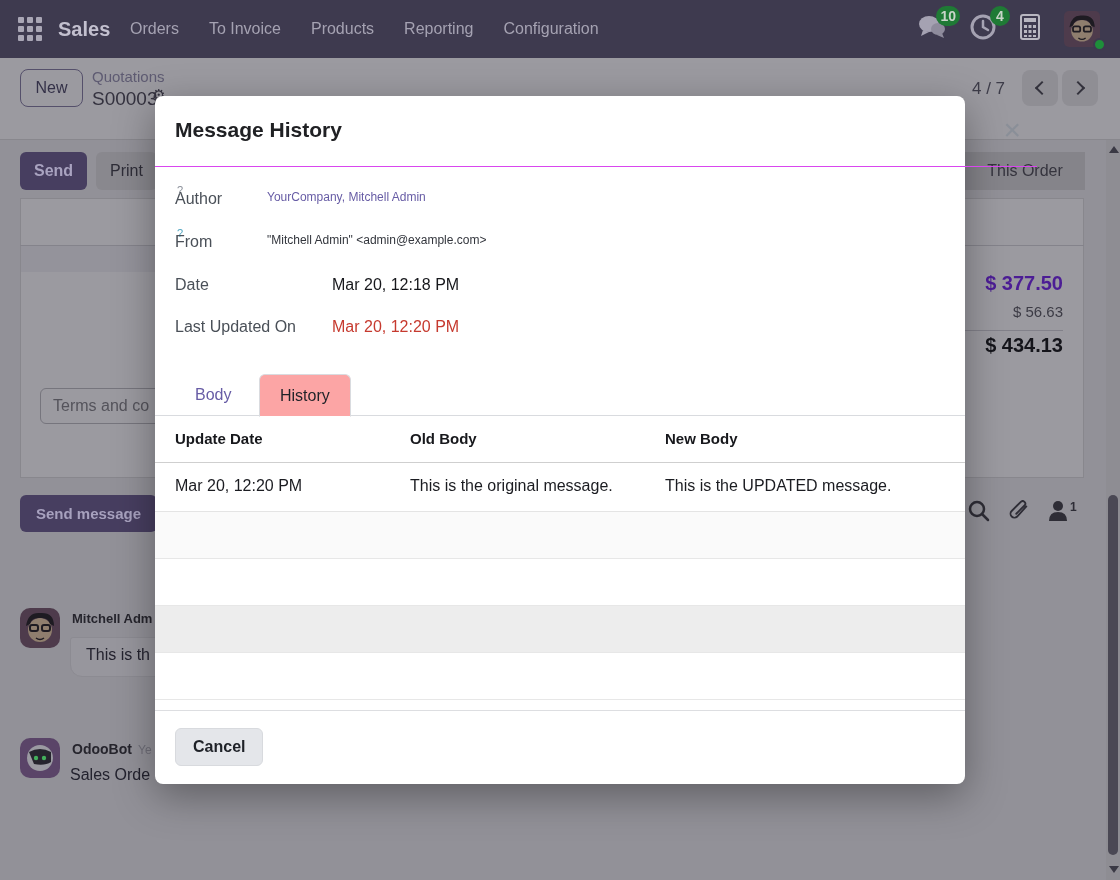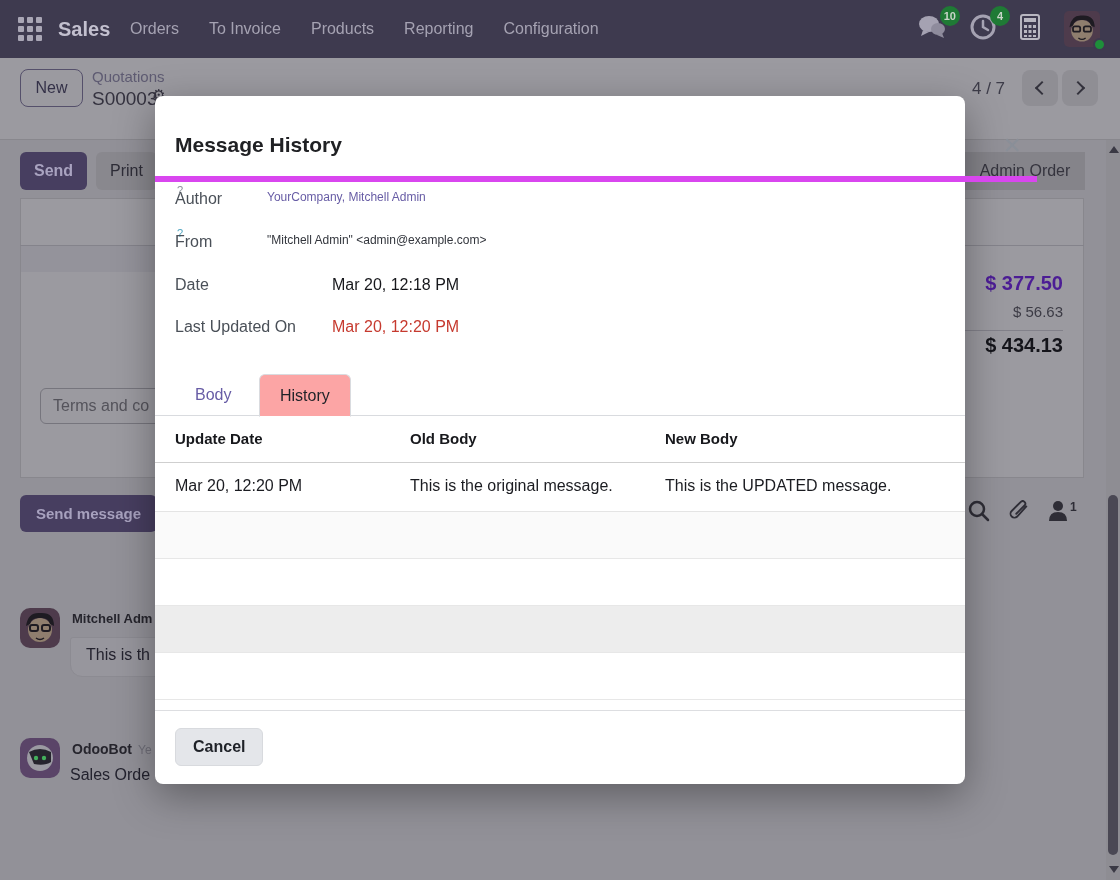--- a/index.html
+++ b/index.html
@@ -14,21 +14,21 @@
   .navbar { left:0; top:0; width:1120px; height:58px; background:#3E3A4F; }
   .apps-grid { left:18px; top:17px; width:24px; height:24px; display:grid;
     grid-template-columns:repeat(3,1fr); gap:3px; cursor:pointer; }
   .apps-grid span { background:#A9A6B5; border-radius:1px; }
   .brand { left:58px; top:0; height:58px; line-height:58px; font-size:20px;
     font-weight:bold; color:#C3C0CF; }
   .nav-menu { left:130px; top:0; height:58px; display:flex; gap:30px; align-items:center; }
   .nav-menu span { color:#A5A2B2; font-size:16px; cursor:pointer; }
   .nav-right { right:20px; top:0; height:58px; display:flex; align-items:center; gap:24px; }
   .badge { position:absolute; top:-8px; right:-14px; background:#1F7A35; color:#C9D5C9;
-    font-size:11px; font-weight:bold; border-radius:10px; min-width:20px; height:20px;
+    font-size:14px; font-weight:bold; border-radius:10px; min-width:20px; height:20px;
     line-height:20px; text-align:center; padding:0 4px; }
   .icon-wrap { position:relative; }
   .avatar-nav { width:36px; height:36px; border-radius:5px; overflow:hidden; position:relative; }
   .status-dot { position:absolute; right:14px; top:38px; width:13px; height:13px;
     border-radius:50%; background:#1E8F3A; border:2px solid #3E3A4F; }
 
   
   .cpanel { left:0; top:58px; width:1120px; height:82px; background:#9B9AA0;
     border-bottom:1px solid #88878D; }
   .btn-new { left:20px; top:69px; width:63px; height:38px; border:1px solid #55506B;
@@ -92,21 +92,21 @@
     border-right:5px solid transparent; border-bottom:7px solid #3A3944; }
   .sb-down { left:1109px; top:866px; width:0; height:0; border-left:5px solid transparent;
     border-right:5px solid transparent; border-top:7px solid #3A3944; }
   .sb-thumb { left:1108px; top:495px; width:10px; height:360px; background:#4A4854;
     border-radius:6px; }
 
   
   .modal { left:155px; top:96px; width:810px; height:688px; background:#FFFFFF;
     border-radius:8px; box-shadow:0 12px 40px rgba(0,0,0,0.35); }
   .modal * { position:absolute; }
-  .m-header { left:0; top:0; width:882px; height:71px; border-bottom:6px solid #d946ef;margin-top:15px; }
+  .m-header { left:0; top:0; width:882px; height:71px; border-bottom:1px solid #d946ef; }
   .m-title { left:20px; top:22px; font-size:21px; font-weight:bold; color:#202124; }
   .m-close { right:16px; top:14px; font-size:30px; color:#8A8F98; background:none;
     border:none; cursor:pointer; line-height:1.3; font-family:inherit; }
   .f-label { font-size:16px; color:#4A5058;text-align:right; }
   .f-help { font-size:11px; position:relative; top:-6px; margin-left:2px; }
   .help-gray { color:#8B909A; } .help-teal { color:#55A7C2; }
   .f-row1 { top:94px; }  .f-row2 { top:137px; } .f-row3 { top:180px; } .f-row4 { top:222px; }
   .f-label-x { left:20px; }
   .f-val-a { left:112px; font-size:12px; }
   .f-val-b { left:177px; font-size:16px; }
@@ -215,21 +215,21 @@
   <button class="abs btn-new">New</button>
   <div class="abs bc-parent">Quotations</div>
   <div class="abs bc-current">S00003</div>
   <div class="abs gear">⚙</div>
   <div class="abs pager-text">4 / 7</div>
   <button class="abs pager-btn" style="left:1022px;"><span class="chev left"></span></button>
   <button class="abs pager-btn" style="left:1062px;"><span class="chev right"></span></button>
 
   <button class="abs btn-send">Send</button>
   <button class="abs btn-print">Print</button>
-  <div class="abs stepper">Admin Order</div>
+  <div class="abs stepper">This Order</div>
 
   <div class="abs sheet"></div>
   <div class="abs sheet-header-strip"></div>
   <div class="abs sheet-substrip"></div>
   <div class="abs amt-untaxed">$ 377.50</div>
   <div class="abs amt-tax">$ 56.63</div>
   <div class="abs amt-divider"></div>
   <div class="abs amt-total">$ 434.13</div>
   <input class="abs terms-input" placeholder="Terms and co" style="">
 

